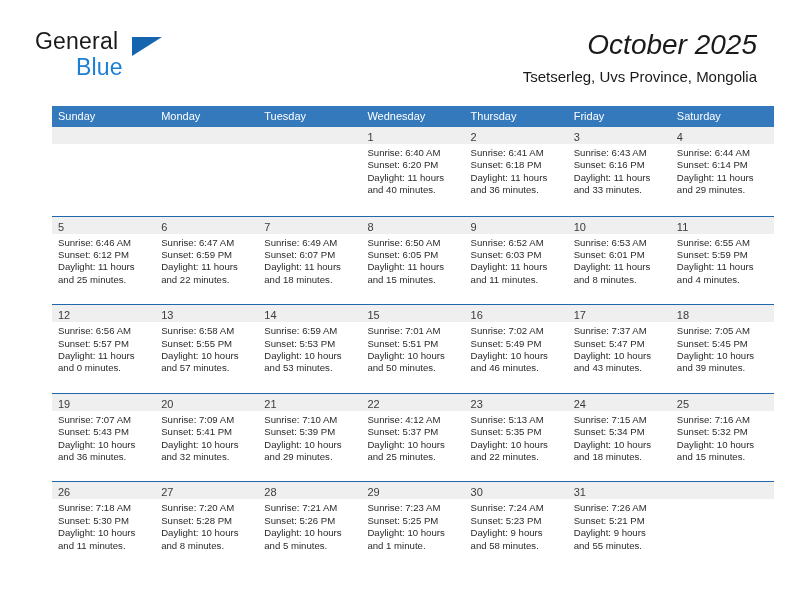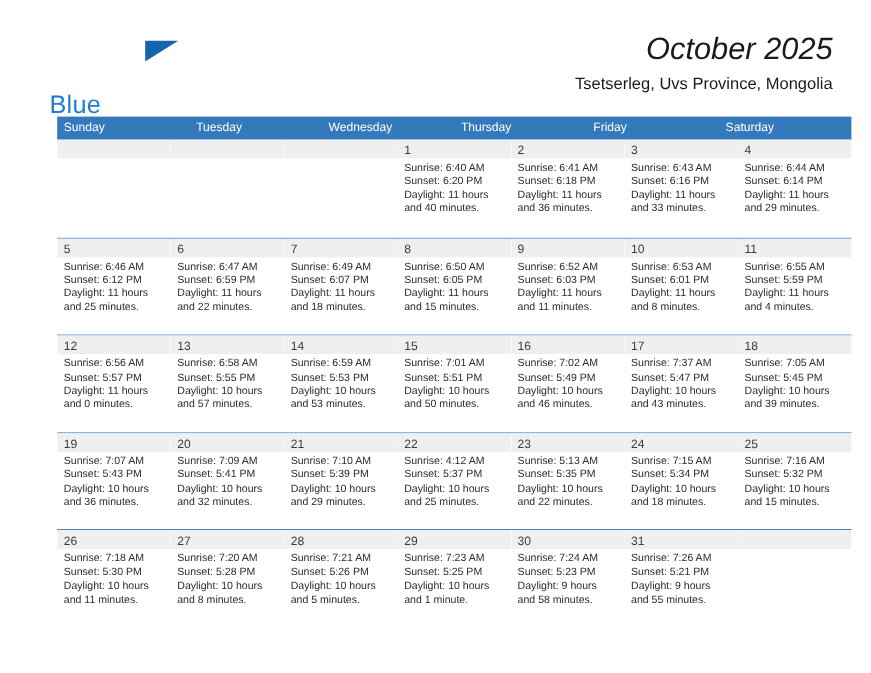--- a/index.html
+++ b/index.html
@@ -40,27 +40,26 @@
     position: absolute;
     left: 0;
     top: 0;
     font-size: 23px;
     letter-spacing: 0.2px;
     color: #1a1a1a;
     font-family: "Liberation Sans", sans-serif;
   }
   .brand-blue {
     position: absolute;
-    left: 10px;
+    left: 41px;
     top: 26px;
     font-size: 23px;
     letter-spacing: 0.2px;
     color: #1b7fd4;
     font-family: "Liberation Sans", sans-serif;
-    margin-top: 28px;
   }
   .brand-triangle {
     position: absolute;
     left: 97px;
     top: 9px;
     width: 0;
     height: 0;
     border-left: 30px solid #1464ae;
     border-bottom: 19px solid transparent;
     border-top: 0 solid transparent;
@@ -148,35 +147,37 @@
   }
 </style>
 </head>
 <body>
 
 <div class="page">
 
   <div class="header">
 
     <div class="brand">
+      <span class="brand-general">General</span>
       <span class="brand-triangle"></span>
       <span class="brand-blue">Blue</span>
     </div>
 
     <div class="title-block">
       <div class="cal-title">October 2025</div>
       <div class="cal-subtitle">Tsetserleg, Uvs Province, Mongolia</div>
     </div>
 
   </div>
 
   <div class="calendar">
 
     <div class="weekdays">
       <div class="weekday">Sunday</div>
+      <div class="weekday">Monday</div>
       <div class="weekday">Tuesday</div>
       <div class="weekday">Wednesday</div>
       <div class="weekday">Thursday</div>
       <div class="weekday">Friday</div>
       <div class="weekday">Saturday</div>
     </div>
 
     <div class="week-row first">
       <div class="day-cell">
         <div class="daynum-band"><span class="daynum"></span></div>

